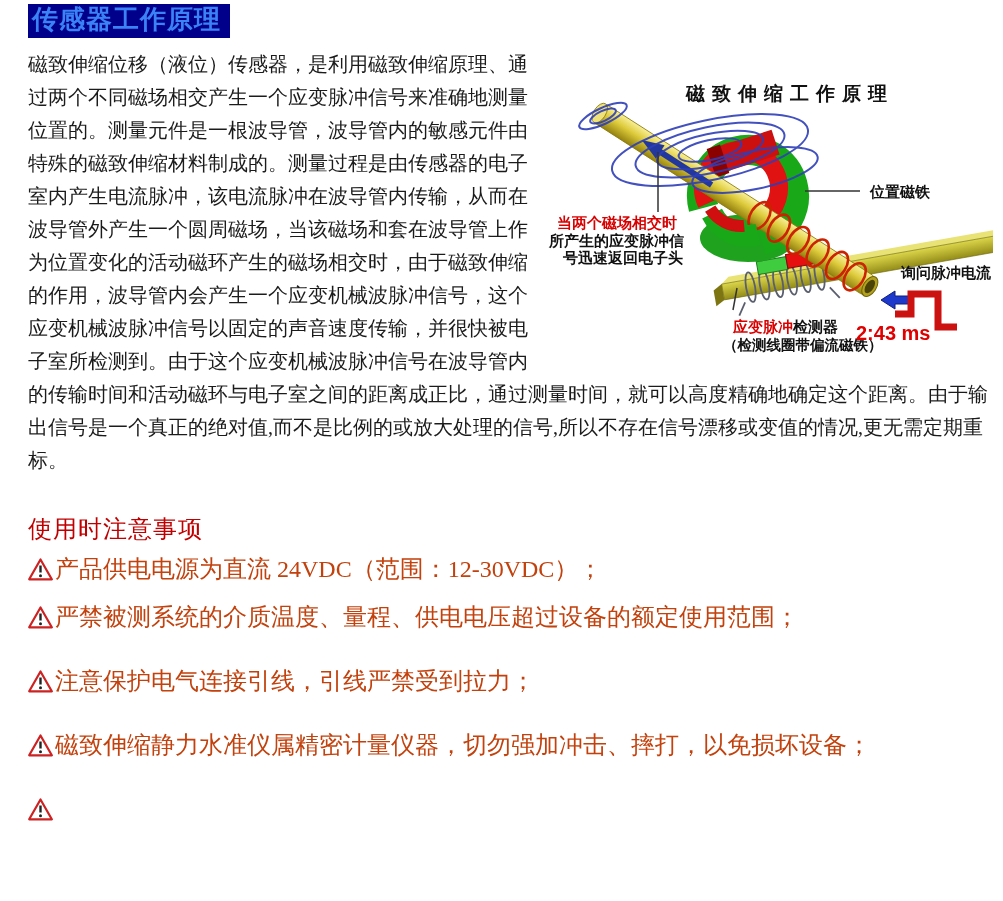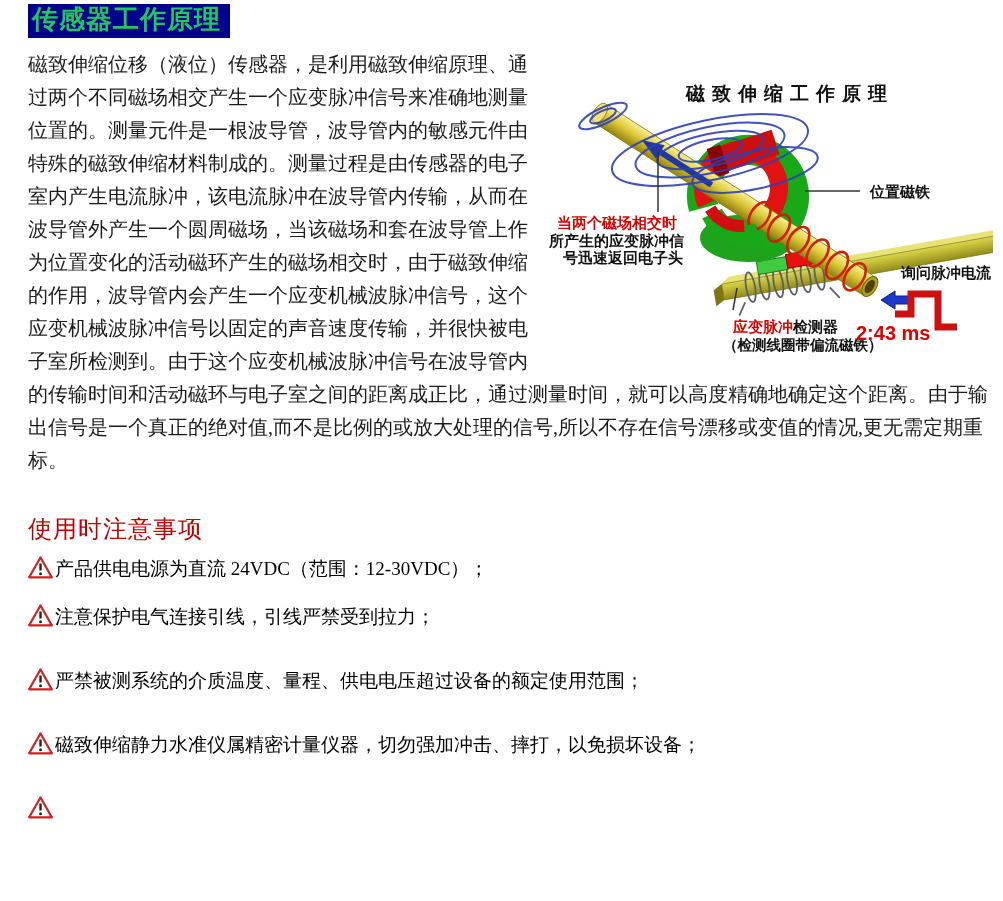--- a/index.html
+++ b/index.html
@@ -6,21 +6,21 @@
   body{
     width:1003px;min-height:901px;
     font-family:"Liberation Serif","DejaVu Serif",serif;
     color:#1b1b1b;
     box-sizing:border-box;
   }
   .page{box-sizing:border-box;width:1003px;padding:4px 10px 20px 28px;}
   .doc-title{
     display:inline-block;
     background:#00008B;
-    color:#22c55e;
+    color:#3b82f6;
     font-size:26px;font-weight:bold;
     padding:1px 9px 3px 4px;
     letter-spacing:1px;
     line-height:1.15;
     text-align:right;
   }
   .intro{
     margin-top:10px;
     font-size:20px;
     line-height:33px;
@@ -37,24 +37,24 @@
   .section-heading{
     clear:both;
     color:#C00000;
     font-size:24px;
     font-weight:normal;
     margin:36px 0 10px 0;
     letter-spacing:1px;
   }
   .warning-list{margin:0;padding:0;list-style:none;}
   .warning-item{
-    font-size:19px;
+    font-size:24px;
     line-height:28px;
     margin-bottom:36px;
-    color:#000000;
+    color:#c2410c;
   }
   .warning-item:first-child{margin-bottom:20px;}
   .warn-icon{vertical-align:-4px;margin-right:2px;}
   
   .svg-label{font-family:"Liberation Sans","DejaVu Sans",sans-serif;font-weight:bold;}
 </style>
 </head>
 <body>
 
 <div class="page">
@@ -169,27 +169,27 @@
           <path d="M12.5 1.5 L23.8 21.3 L1.2 21.3 Z" fill="#fff" stroke="#CC2222" stroke-width="2.2" stroke-linejoin="round"></path>
           <line x1="12.5" y1="7.5" x2="12.5" y2="14.5" stroke="#222" stroke-width="2.4"></line>
           <circle cx="12.5" cy="17.8" r="1.5" fill="#222"></circle>
         </svg><span>产品供电电源为直流 24VDC（范围：12-30VDC）；</span></li>
 
 
     <li class="warning-item"><svg class="warn-icon" width="25" height="23" viewBox="0 0 25 23">
           <path d="M12.5 1.5 L23.8 21.3 L1.2 21.3 Z" fill="#fff" stroke="#CC2222" stroke-width="2.2" stroke-linejoin="round"></path>
           <line x1="12.5" y1="7.5" x2="12.5" y2="14.5" stroke="#222" stroke-width="2.4"></line>
           <circle cx="12.5" cy="17.8" r="1.5" fill="#222"></circle>
+        </svg><span>严禁被测系统的介质温度、量程、供电电压超过设备的额定使用范围；</span></li>
+
+    <li class="warning-item"><svg class="warn-icon" width="25" height="23" viewBox="0 0 25 23">
+          <path d="M12.5 1.5 L23.8 21.3 L1.2 21.3 Z" fill="#fff" stroke="#CC2222" stroke-width="2.2" stroke-linejoin="round"></path>
+          <line x1="12.5" y1="7.5" x2="12.5" y2="14.5" stroke="#222" stroke-width="2.4"></line>
+          <circle cx="12.5" cy="17.8" r="1.5" fill="#222"></circle>
         </svg><span>注意保护电气连接引线，引线严禁受到拉力；</span></li>
-
-    <li class="warning-item"><svg class="warn-icon" width="25" height="23" viewBox="0 0 25 23">
-          <path d="M12.5 1.5 L23.8 21.3 L1.2 21.3 Z" fill="#fff" stroke="#CC2222" stroke-width="2.2" stroke-linejoin="round"></path>
-          <line x1="12.5" y1="7.5" x2="12.5" y2="14.5" stroke="#222" stroke-width="2.4"></line>
-          <circle cx="12.5" cy="17.8" r="1.5" fill="#222"></circle>
-        </svg><span>严禁被测系统的介质温度、量程、供电电压超过设备的额定使用范围；</span></li>
 
     <li class="warning-item"><svg class="warn-icon" width="25" height="23" viewBox="0 0 25 23">
           <path d="M12.5 1.5 L23.8 21.3 L1.2 21.3 Z" fill="#fff" stroke="#CC2222" stroke-width="2.2" stroke-linejoin="round"></path>
           <line x1="12.5" y1="7.5" x2="12.5" y2="14.5" stroke="#222" stroke-width="2.4"></line>
           <circle cx="12.5" cy="17.8" r="1.5" fill="#222"></circle>
         </svg><span>磁致伸缩静力水准仪属精密计量仪器，切勿强加冲击、摔打，以免损坏设备；</span></li>
 
     <li class="warning-item"><svg class="warn-icon" width="25" height="23" viewBox="0 0 25 23">
           <path d="M12.5 1.5 L23.8 21.3 L1.2 21.3 Z" fill="#fff" stroke="#CC2222" stroke-width="2.2" stroke-linejoin="round"></path>
           <line x1="12.5" y1="7.5" x2="12.5" y2="14.5" stroke="#222" stroke-width="2.4"></line>

